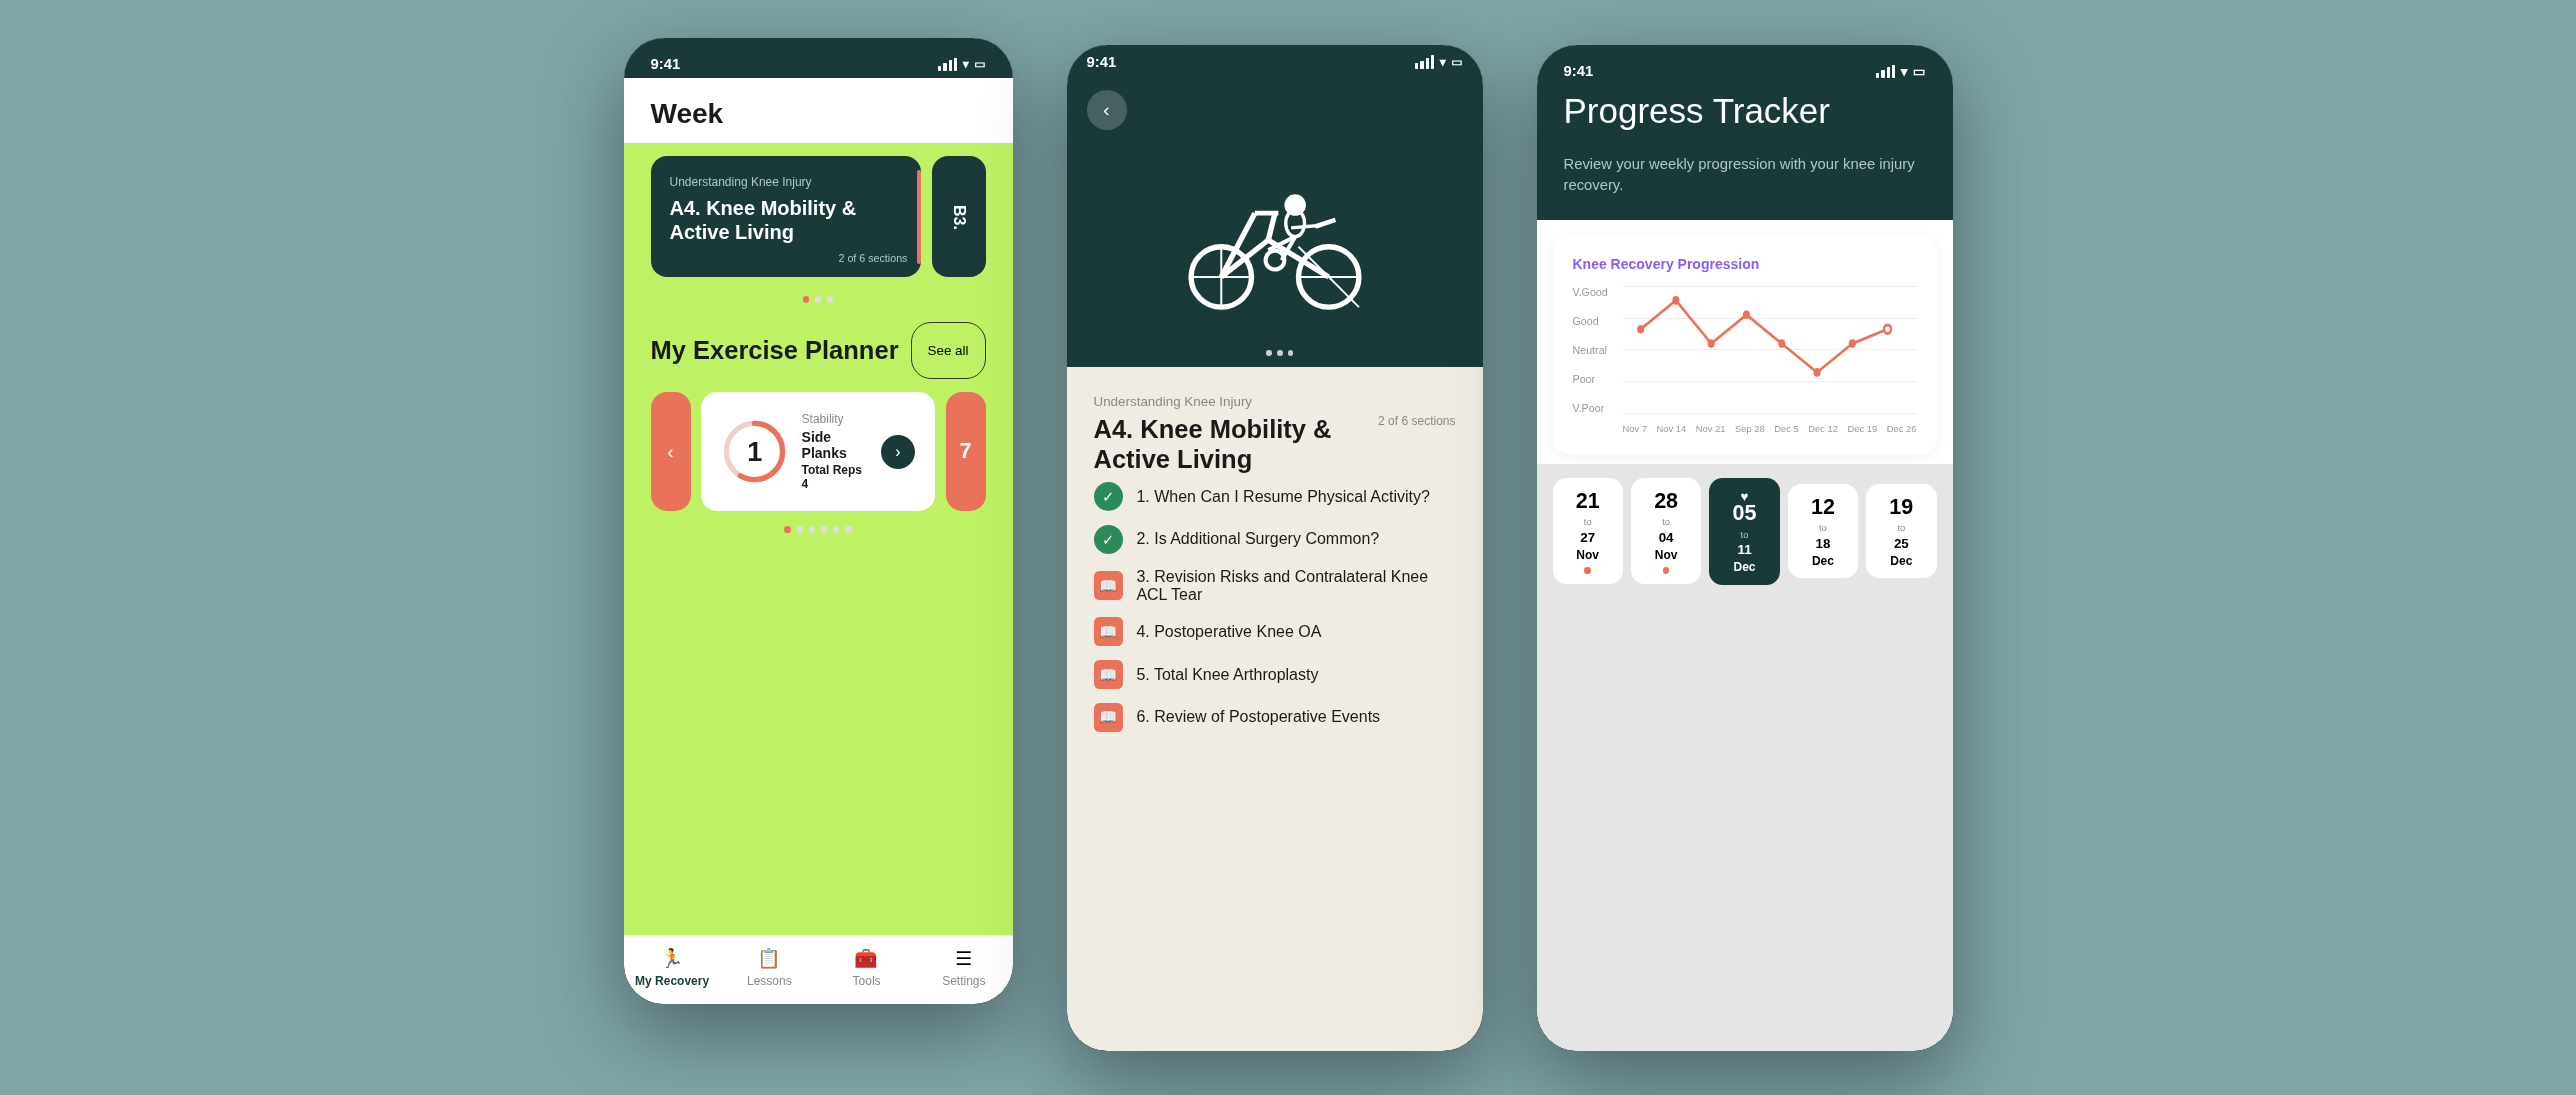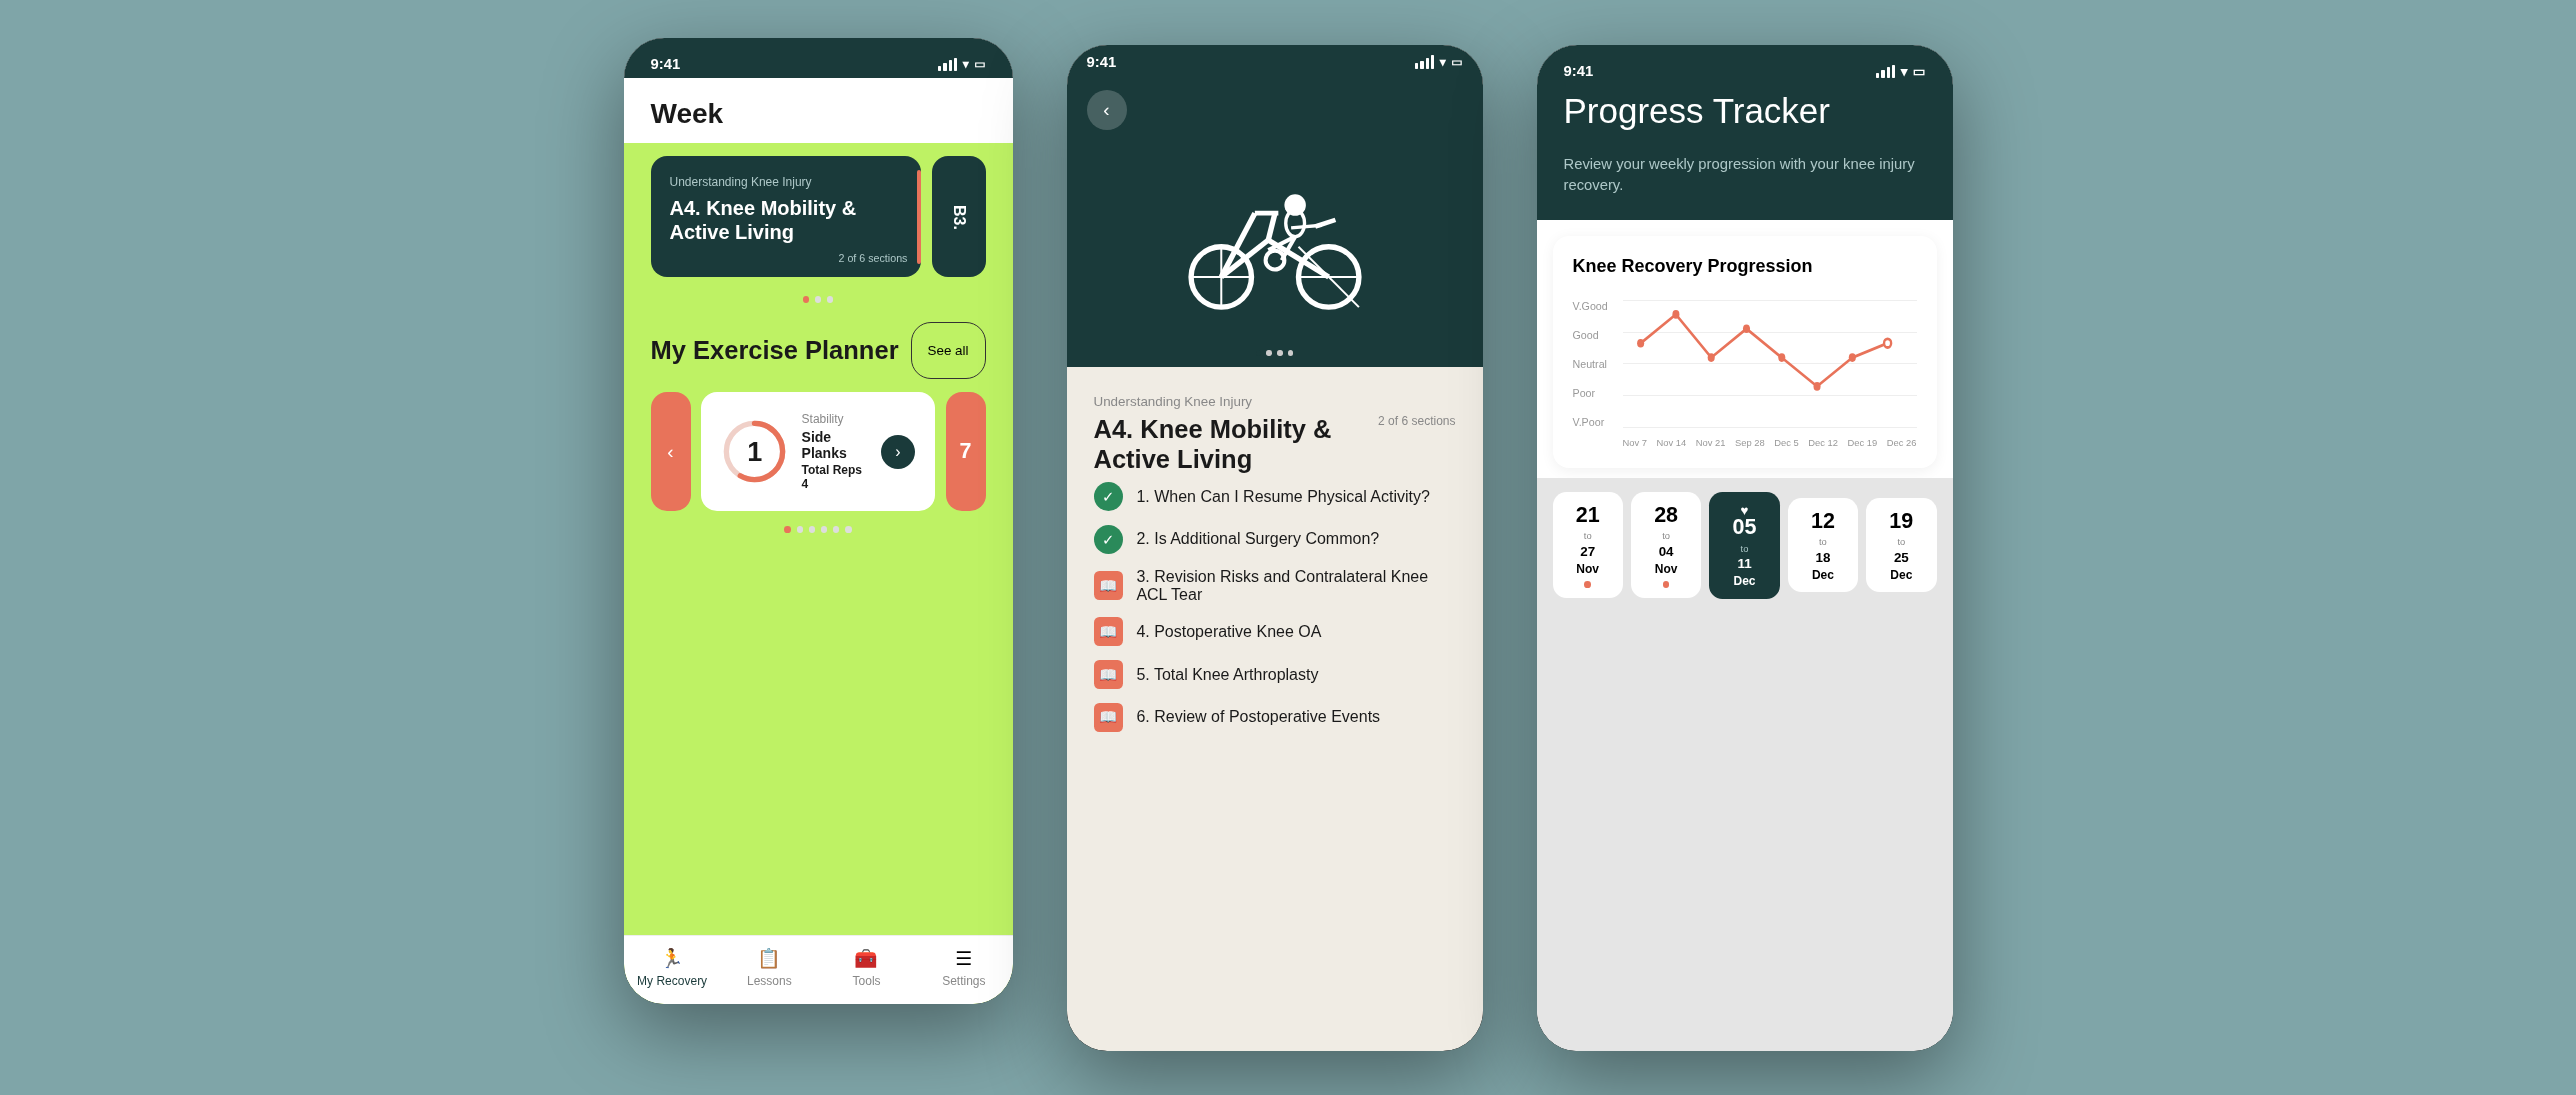--- a/index.html
+++ b/index.html
@@ -281,21 +281,21 @@
       gap: 4px;
       cursor: pointer;
     }
     .nav-icon {
       font-size: 19px;
     }
     .nav-label {
       font-size: 12px;
       color: #888;
     }
-    .nav-item.active .nav-label { color: #1a3a3a; font-weight: 400; }
+    .nav-item.active .nav-label { color: #1a3a3a; font-weight: 700; }
     .nav-item.active .nav-icon { color: #1a3a3a; }
 
     
     .phone2 {
       width: 416px;
       height: 1006px;
       border-radius: 40px;
     }
     .phone2 .phone-screen {
       width: 416px;
@@ -447,24 +447,24 @@
     }
 
     .chart-section {
       background: #fff;
       margin: 16px 16px 0;
       border-radius: 16px;
       padding: 20px;
       box-shadow: 0 2.7px 13.4px rgba(0,0,0,0.06);
     }
     .chart-title {
-      font-size: 18px;
+      font-size: 14px;
       font-weight: 700;
-      color: #000000;
-      margin-bottom: 23px;
+      color: #8b5cf6;
+      margin-bottom: 14px;
     }
 
     
     .chart-container {
       position: relative;
       height: 148px;
     }
     .chart-labels-y {
       position: absolute;
       left: 0;

